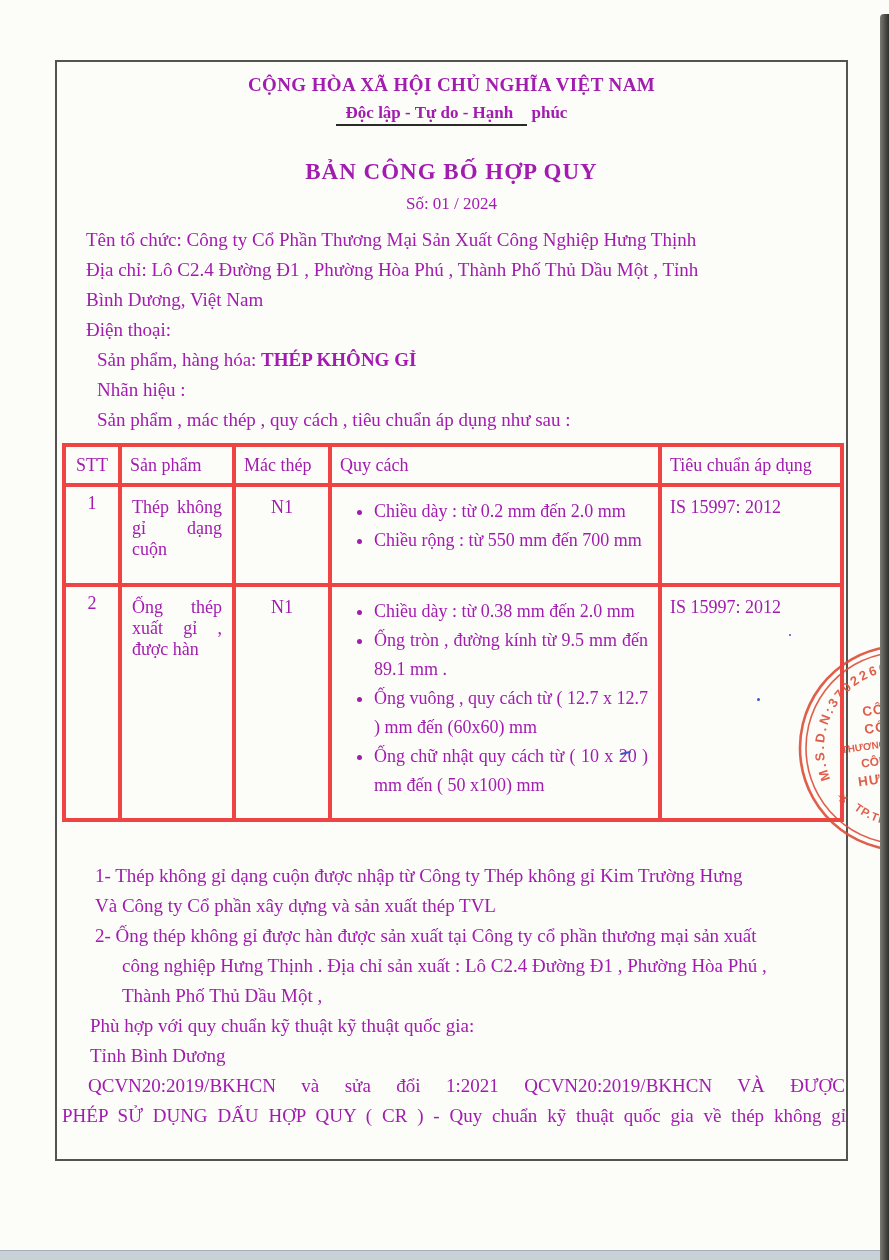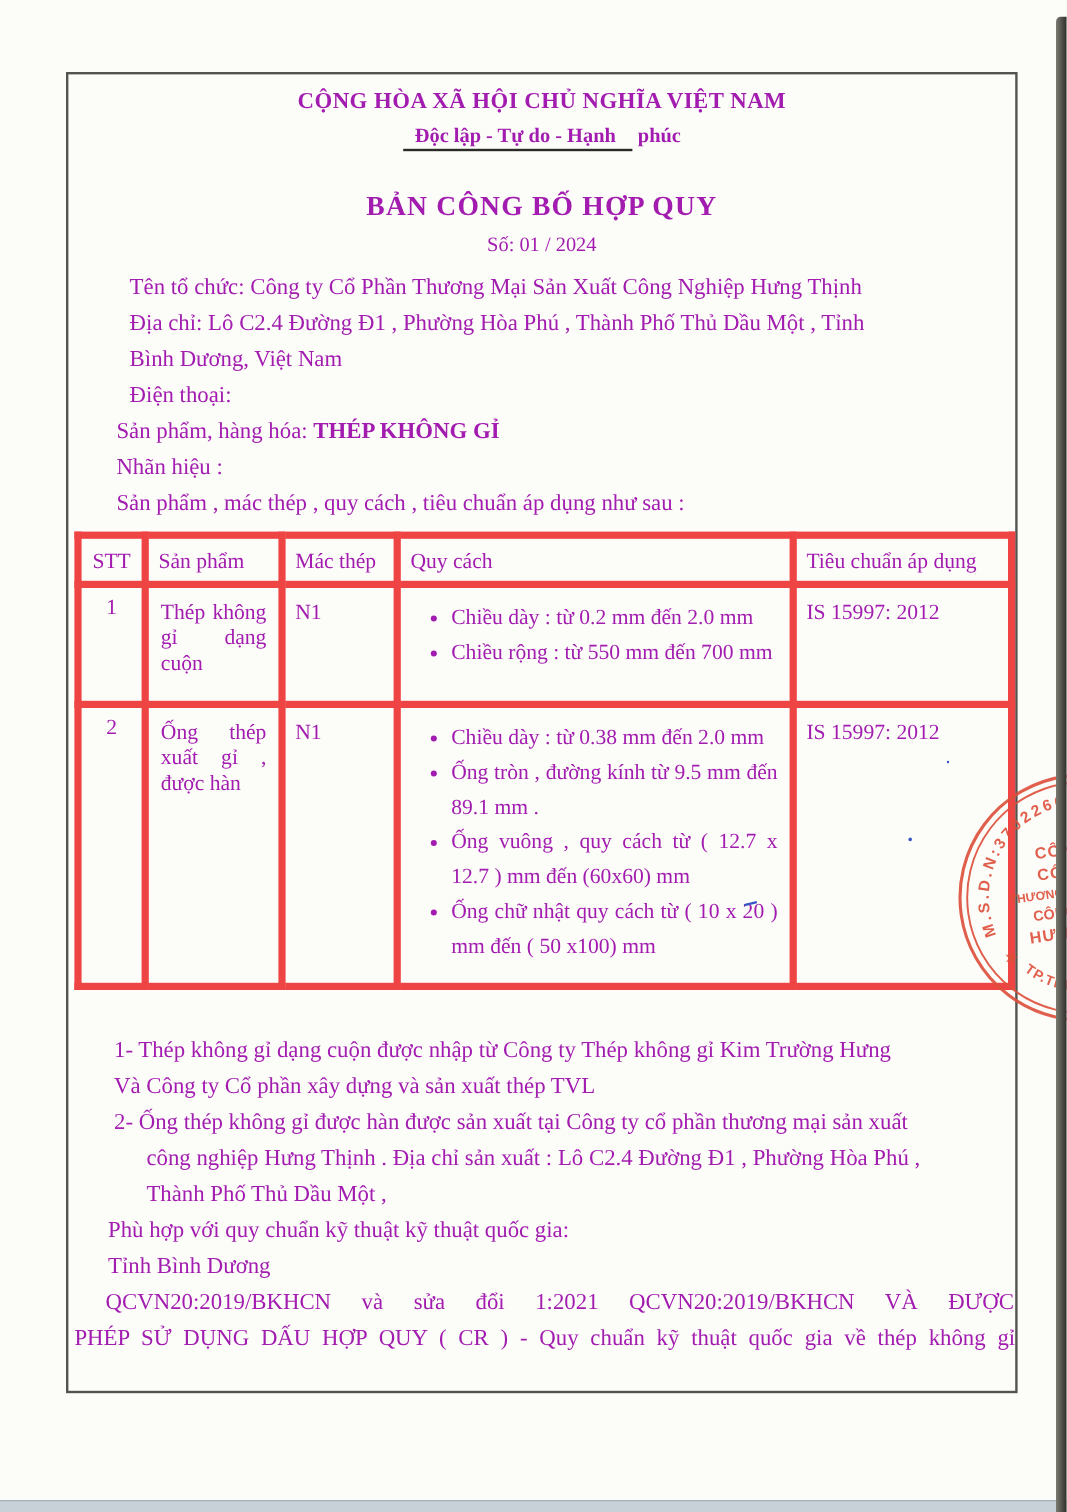--- a/index.html
+++ b/index.html
@@ -15,39 +15,39 @@
   
   .header{position:absolute;left:55px;top:74px;width:793px;text-align:center;}
   .nat-line{font-size:19px;font-weight:bold;letter-spacing:.4px;}
   .motto{font-size:17px;font-weight:bold;margin-top:7px;}
   .motto .u{border-bottom:2px solid #2a2a26;padding:0 14px 2px 10px;}
   .doc-title{font-size:23px;font-weight:bold;letter-spacing:1px;margin-top:36px;}
   .doc-num{font-size:17px;margin-top:9px;}
   
   .info{position:absolute;left:0;top:225px;width:889px;}
   .il{font-size:19px;line-height:30px;white-space:nowrap;}
-  .ind-a{margin-left:108px;}
+  .ind-a{margin-left:86px;}
   .ind-b{margin-left:97px;}
   .bold{font-weight:bold;}
   
   .spec-table{
     position:absolute;left:62px;top:443px;width:778px;
     border-collapse:collapse;table-layout:fixed;font-size:18px;
   }
   .spec-table th,.spec-table td{
-    border:6px solid #ef4444;vertical-align:top;font-weight:normal;
+    border:4px solid #ef4444;vertical-align:top;font-weight:normal;
     text-align:left;padding:6px 8px;
   }
   .spec-table tr.row-head{height:40px;}
   .spec-table tr.row-1{height:100px;}
   .spec-table tr.row-2{height:235px;}
   .spec-table th{padding-top:8px;}
   td.c-stt,th.c-stt{text-align:center;}
   td.c-sp{text-align:justify;padding:10px 10px;}
-  td.c-mt{padding-top:10px;}
+  td.c-mt{text-align:center;padding-top:10px;}
   td.c-ts{padding:10px 8px;}
   td.c-qc{padding:4px 6px 0 6px;}
   .bullets{margin:0;padding:6px 4px 0 36px;}
   .bullets li{margin:0;line-height:29px;text-align:justify;}
   
   .notes{position:absolute;left:0;top:861px;width:889px;font-size:19px;}
   .nl{line-height:30px;}
   .n-ind1{margin-left:95px;white-space:nowrap;}
   .n-ind2{margin-left:122px;white-space:nowrap;}
   .n-ind3{margin-left:90px;white-space:nowrap;}

